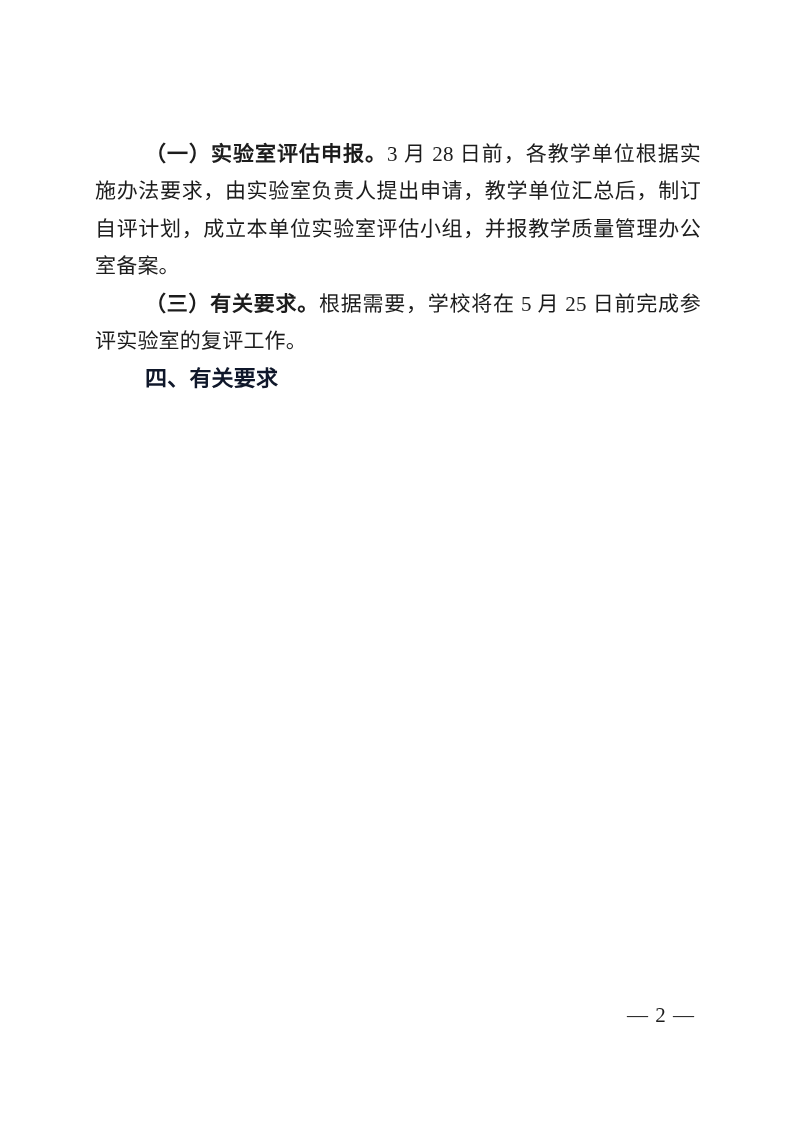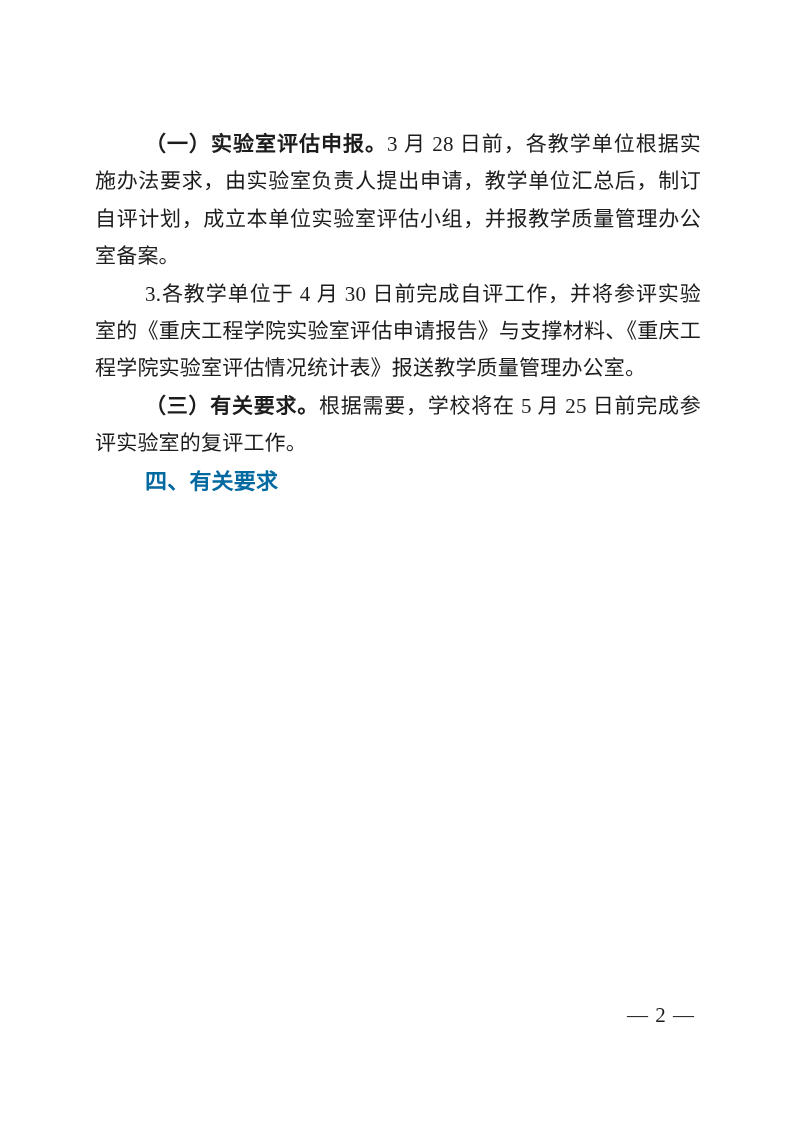--- a/index.html
+++ b/index.html
@@ -12,21 +12,21 @@
     width: 793px;
     height: 1122px;
     background: #ffffff;
     color: #1c1c1c;
     font-family: "Liberation Serif", "DejaVu Serif", serif;
     overflow: hidden;
   }
   .content {
     position: absolute;
     left: 95px;
-    top: 126px;
+    top: 136px;
     width: 606px;
     font-size: 21px;
     line-height: 37.4px;
     text-align: justify;
     text-justify: inter-character;
     letter-spacing: 0.2px;
   }
   .para {
     margin: 0;
     padding: 0;
@@ -35,21 +35,21 @@
   .para .lead {
     font-weight: bold;
   }
   .section-heading {
     margin: 0;
     padding: 0;
     text-indent: 50px;
     font-family: Liberation Sans, sans-serif;
     font-weight: bold;
     font-size: 22px;
-    color: #0369a1;
+    color: #0f172a;
     text-align: left;
   }
   .page-number {
     position: absolute;
     top: 1003px;
     right: 98px;
     font-size: 21px;
     letter-spacing: 1px;
     color: #1c1c1c;
     font-family: "Liberation Serif", "DejaVu Serif", serif;
@@ -59,21 +59,20 @@
 <body>
 
 <div class="page">
   <div class="content">
 
     <p class="para"><span class="lead">（一）实验室评估申报。</span><span class="body-text">3 月 28 日前，各教学单位根据实施办法要求，由实验室负责人提出申请，教学单位汇总后，制订自评计划，成立本单位实验室评估小组，并报教学质量管理办公室备案。</span></p>
 
 
 
 
-    <p class="para"><span class="lead"></span><span class="body-text">3.各教学单位于 4 月 30 日前完成自评工作，并将参评实验室的《重庆工程学院实验室评估申请报告》与支撑材料、《重庆工程学院实验室评估情况统计表》报送教学质量管理办公室。</span></p>
 
     <p class="para"><span class="lead">（三）有关要求。</span><span class="body-text">根据需要，学校将在 5 月 25 日前完成参评实验室的复评工作。</span></p>
 
 
     <p class="section-heading">四、有关要求</p>
 
   </div>
 
   <div class="page-number">— 2 —</div>
 </div>

